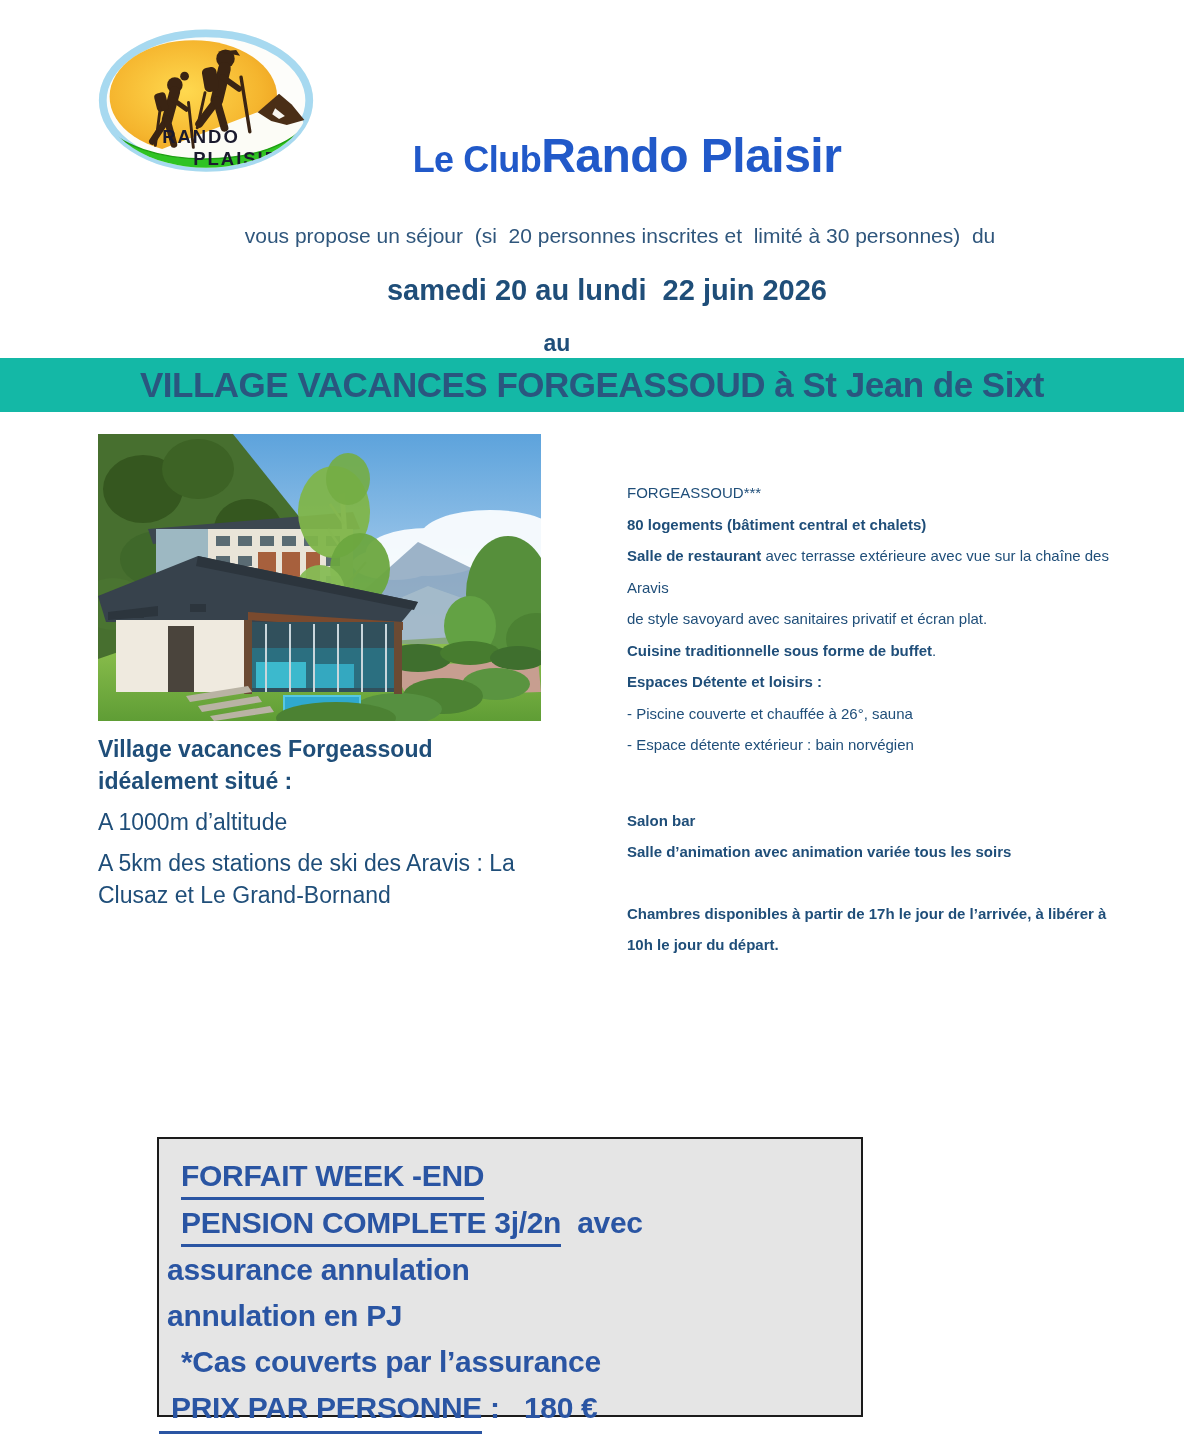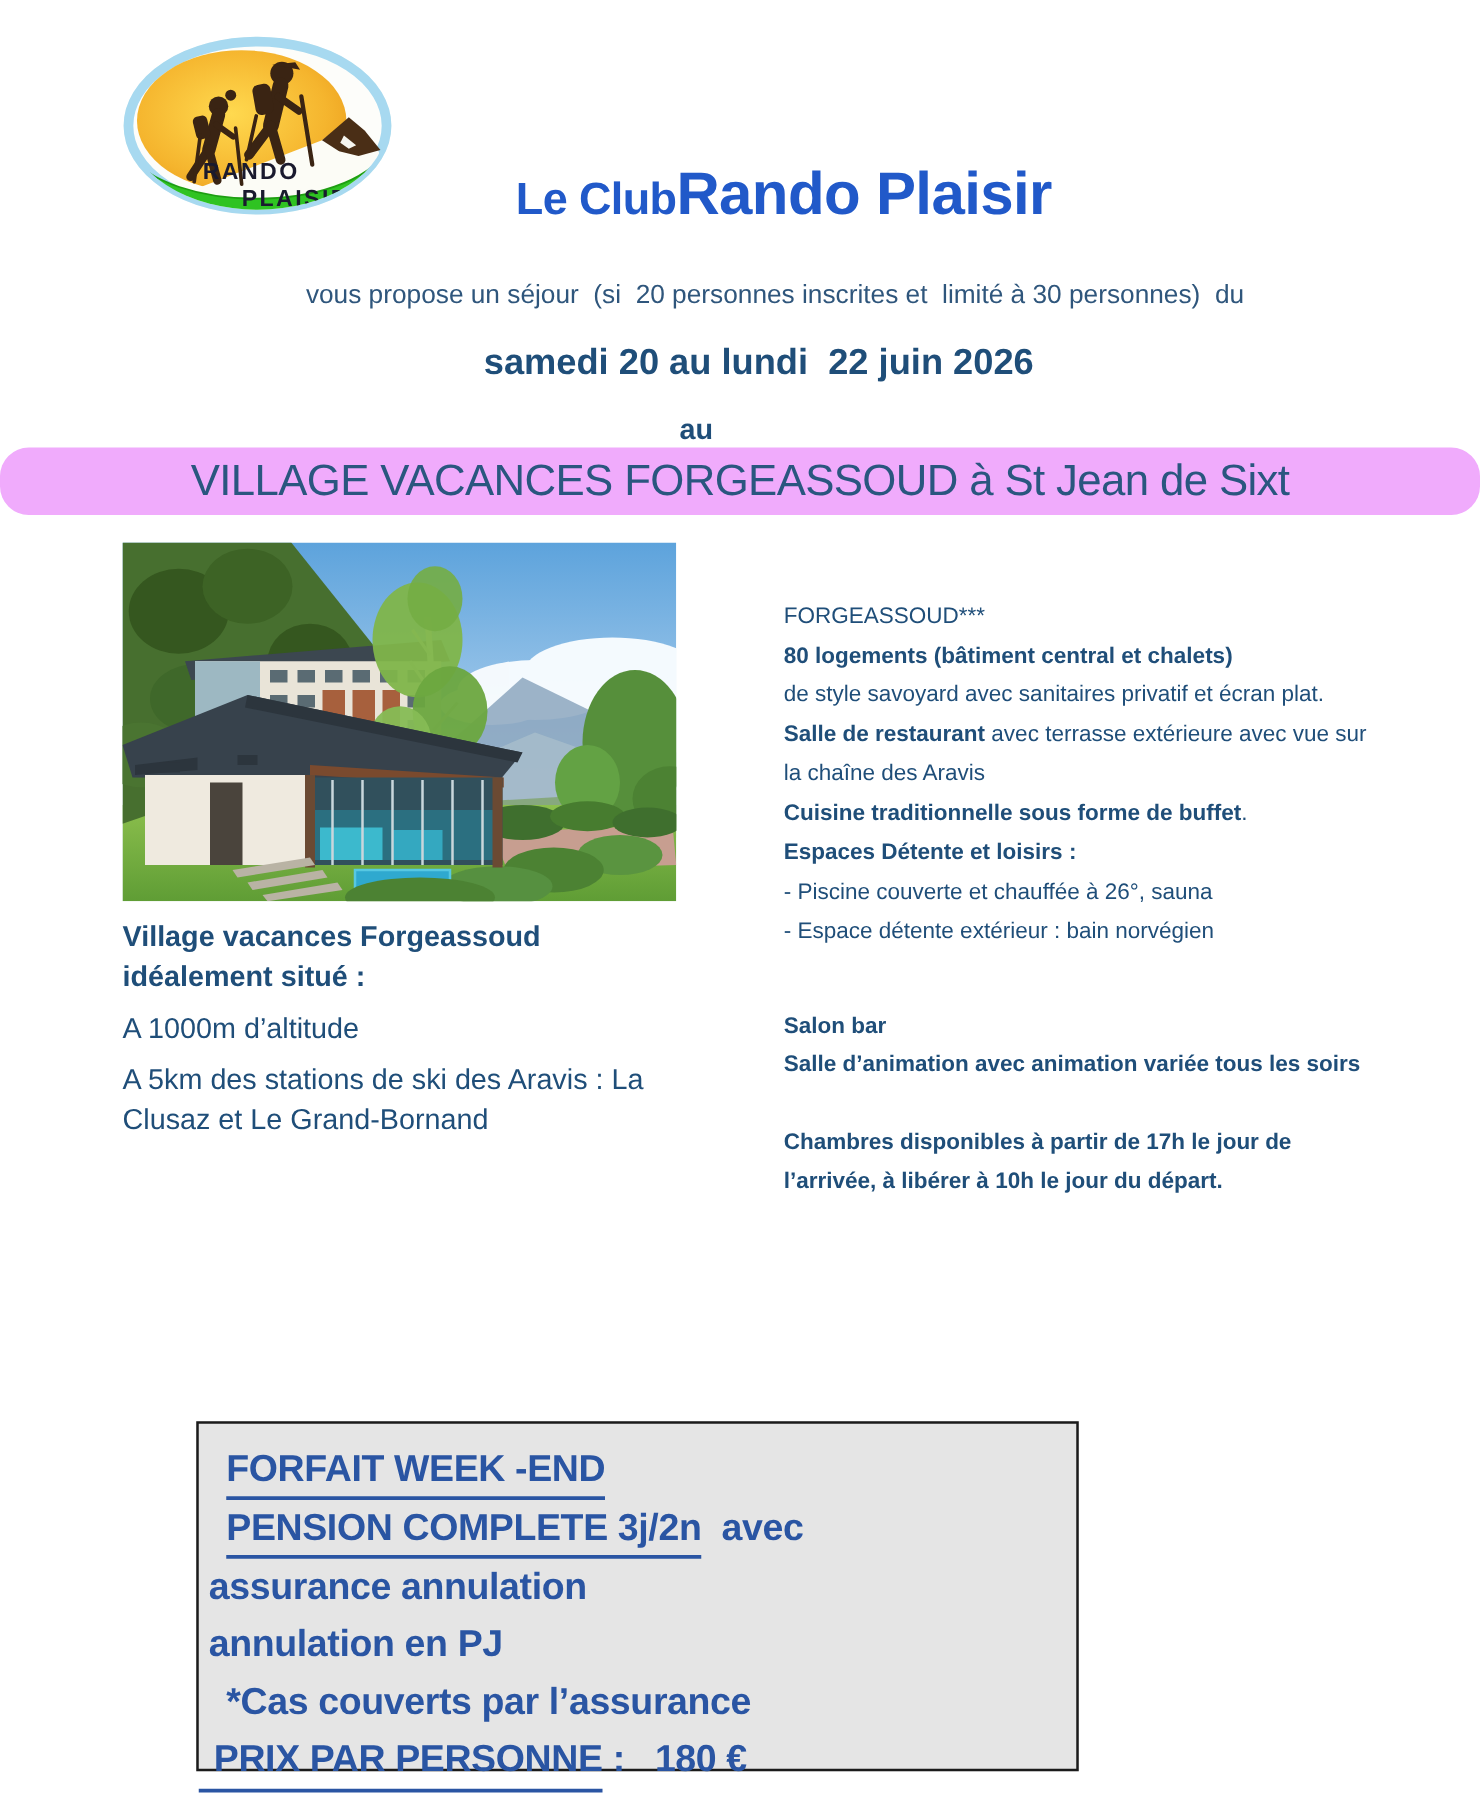--- a/index.html
+++ b/index.html
@@ -34,36 +34,36 @@
     text-align:center;padding-left:30px;box-sizing:border-box;
     font-size:29px;font-weight:bold;color:#1f4e79;
   }
   .au-line{
     position:absolute;top:330px;left:0;width:100%;
     text-align:center;box-sizing:border-box;padding-right:70px;
     font-size:23px;font-weight:bold;color:#1f4e79;
   }
   .banner{
     position:absolute;top:358px;left:0;width:100%;height:54px;
-    background:#f0abfc;
+    background:#14b8a6;
     display:flex;align-items:center;justify-content:center;
-    font-size:35px;font-weight:normal;color:#2a567f;letter-spacing:-0.5px;border-radius:23px;
+    font-size:35px;font-weight:bold;color:#2a567f;letter-spacing:-0.5px;
   }
 
   
   .photo{position:absolute;left:98px;top:434px;width:443px;height:287px;}
 
   
   .caption{position:absolute;left:98px;top:733px;width:452px;font-size:23px;line-height:32px;}
   .caption .head{font-weight:bold;}
   .caption p{margin:0 0 0 0;}
   .caption .sp{margin-top:9px;}
 
   
-  .details{position:absolute;left:627px;top:477px;width:482px;font-size:18px;line-height:31.5px;color:#1f4e79;}
+  .details{position:absolute;left:627px;top:477px;width:482px;font-size:15px;line-height:31.5px;color:#1f4e79;}
   .details p{margin:0;}
   .details .g1{}
   .details .g2{margin-top:44px;}
   .details .g3{margin-top:30px;}
   .b{font-weight:bold;}
 
   
   .price-box{
     position:absolute;left:157px;top:1137px;width:706px;height:280px;
     box-sizing:border-box;border:2px solid #1b1b1b;background:#e5e5e5;
@@ -286,24 +286,24 @@
     <p class="head">Village vacances Forgeassoud idéalement situé :</p>
     <p class="sp">A 1000m d’altitude</p>
     <p class="sp">A 5km des stations de ski des Aravis : La Clusaz et Le Grand-Bornand</p>
   </div>
 
   <div class="details">
     <p>FORGEASSOUD***</p>
     <p>
       <span class="b">80 logements (bâtiment central et chalets)</span>
     </p>
-    <p>de style savoyard avec sanitaires privatif et écran plat.</p>
     <p>
       <span class="b">Salle de restaurant</span><span class="pw"> avec terrasse extérieure avec vue sur la chaîne des Aravis</span>
     </p>
+    <p>de style savoyard avec sanitaires privatif et écran plat.</p>
     <p>
       <span class="b">Cuisine traditionnelle sous forme de buffet</span><span>.</span>
     </p>
     <p class="b g1">Espaces Détente et loisirs :</p>
     <p>- Piscine couverte et chauffée à 26°, sauna</p>
     <p>- Espace détente extérieur : bain norvégien</p>
     <p class="b g2">Salon bar</p>
     <p class="b">Salle d’animation avec animation variée tous les soirs</p>
     <p class="b g3">Chambres disponibles à partir de 17h le jour de l’arrivée, à libérer à 10h le jour du départ.</p>
   </div>

